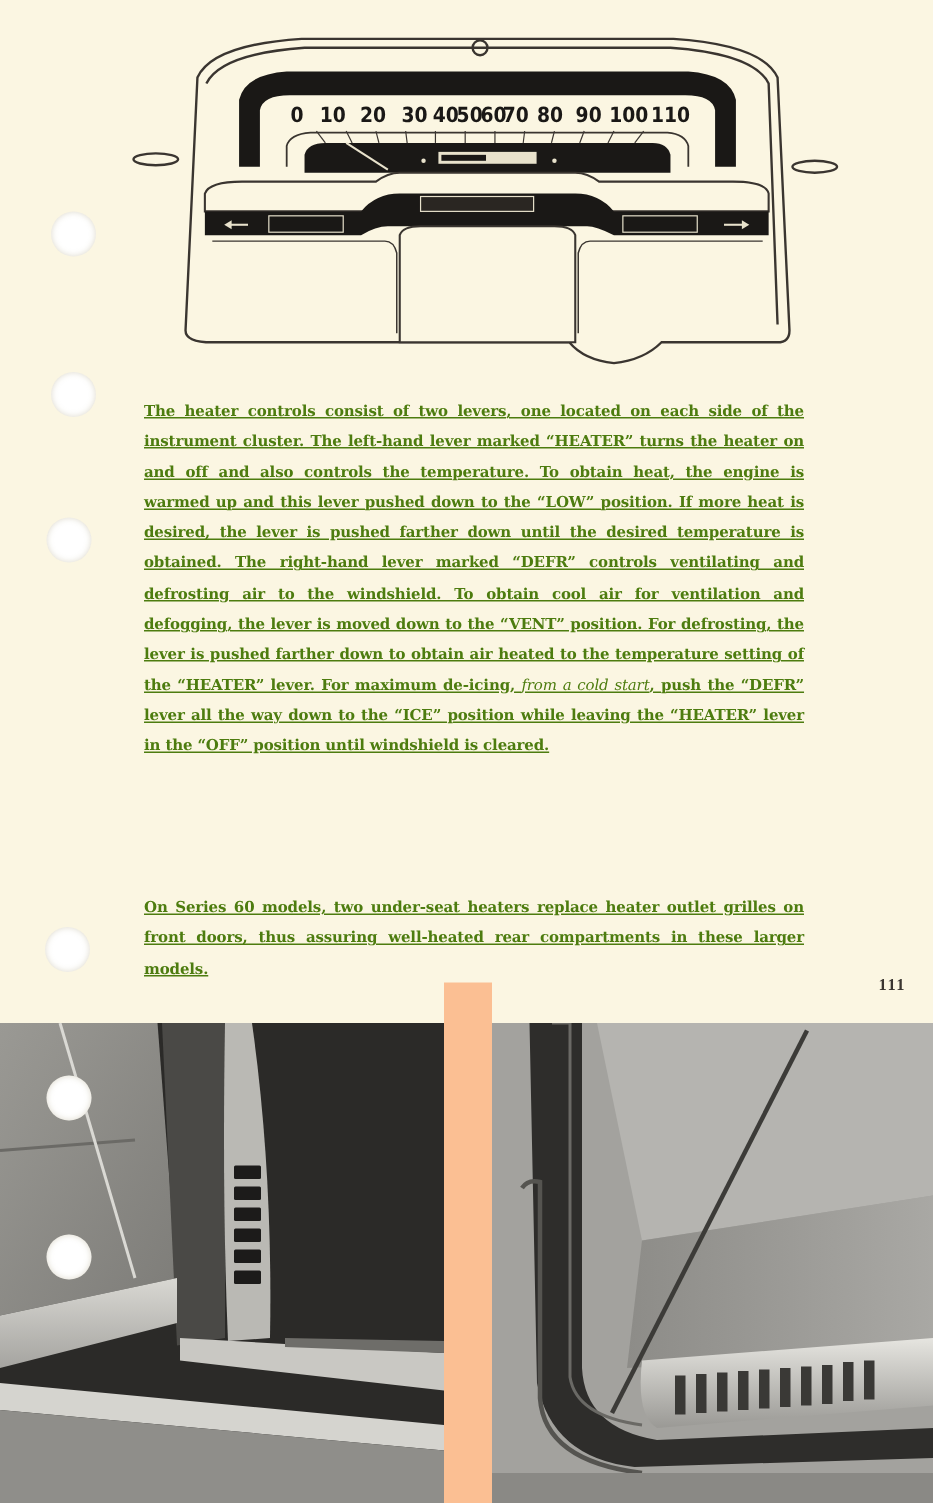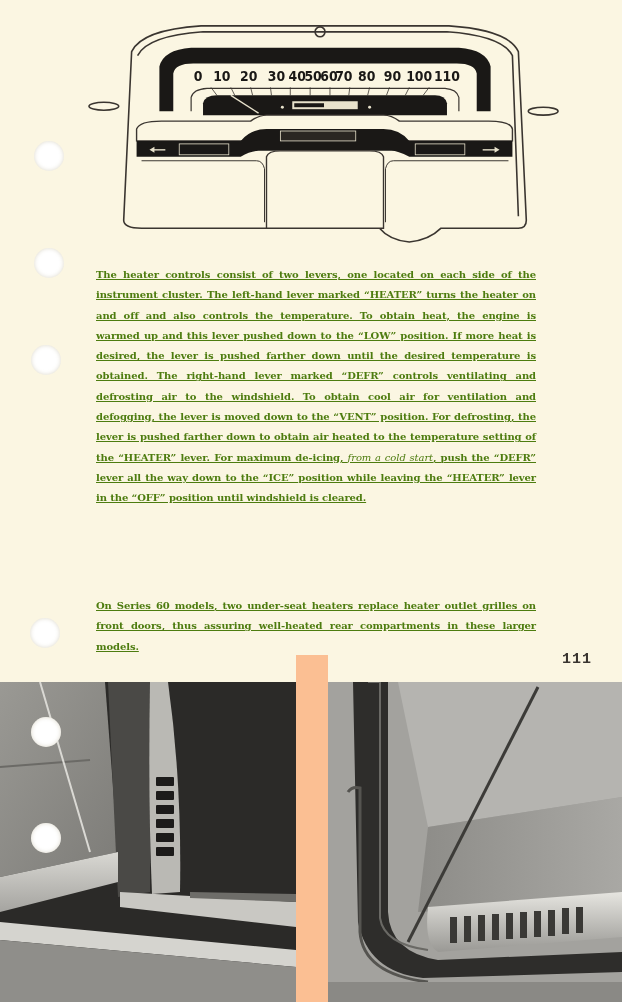--- a/index.html
+++ b/index.html
@@ -22,23 +22,23 @@
     .body-text {
       position: absolute; left: 96px; width: 440px;
       font-size: 10px; line-height: 20.3px; color: #4d7c0f;
       text-align: justify; font-weight: bold; letter-spacing: -0.1px; text-decoration: underline;
       -webkit-font-smoothing: antialiased;
     }
     .body-text p { margin: 0; }
     .body-text i { font-style: italic; font-weight: normal; }
 
     .page-number {
-      position: absolute; right: 30px; top: 651px;
-      font-family: Liberation Mono, monospace;
-      font-size: 15px; color: #3a3530; letter-spacing: 1px; font-weight: bold;
+      position: absolute; right: 18px; top: 651px;
+      font-family: Liberation Serif, serif;
+      font-size: 11px; color: #3a3530; letter-spacing: 1px; font-weight: bold;
     }
 
     .photo { position: absolute; top: 682px; height: 320px; overflow: hidden; }
     .photo svg { display: block; width: 100%; height: 100%; }
     .photo-left { left: 0; width: 296px; }
     .photo-right { left: 328px; width: 294px; }
 
     .color-tab { position: absolute; left: 296px; top: 655px; width: 32px; height: 347px; background: #fbbf93; }
   </style>
 </head>

